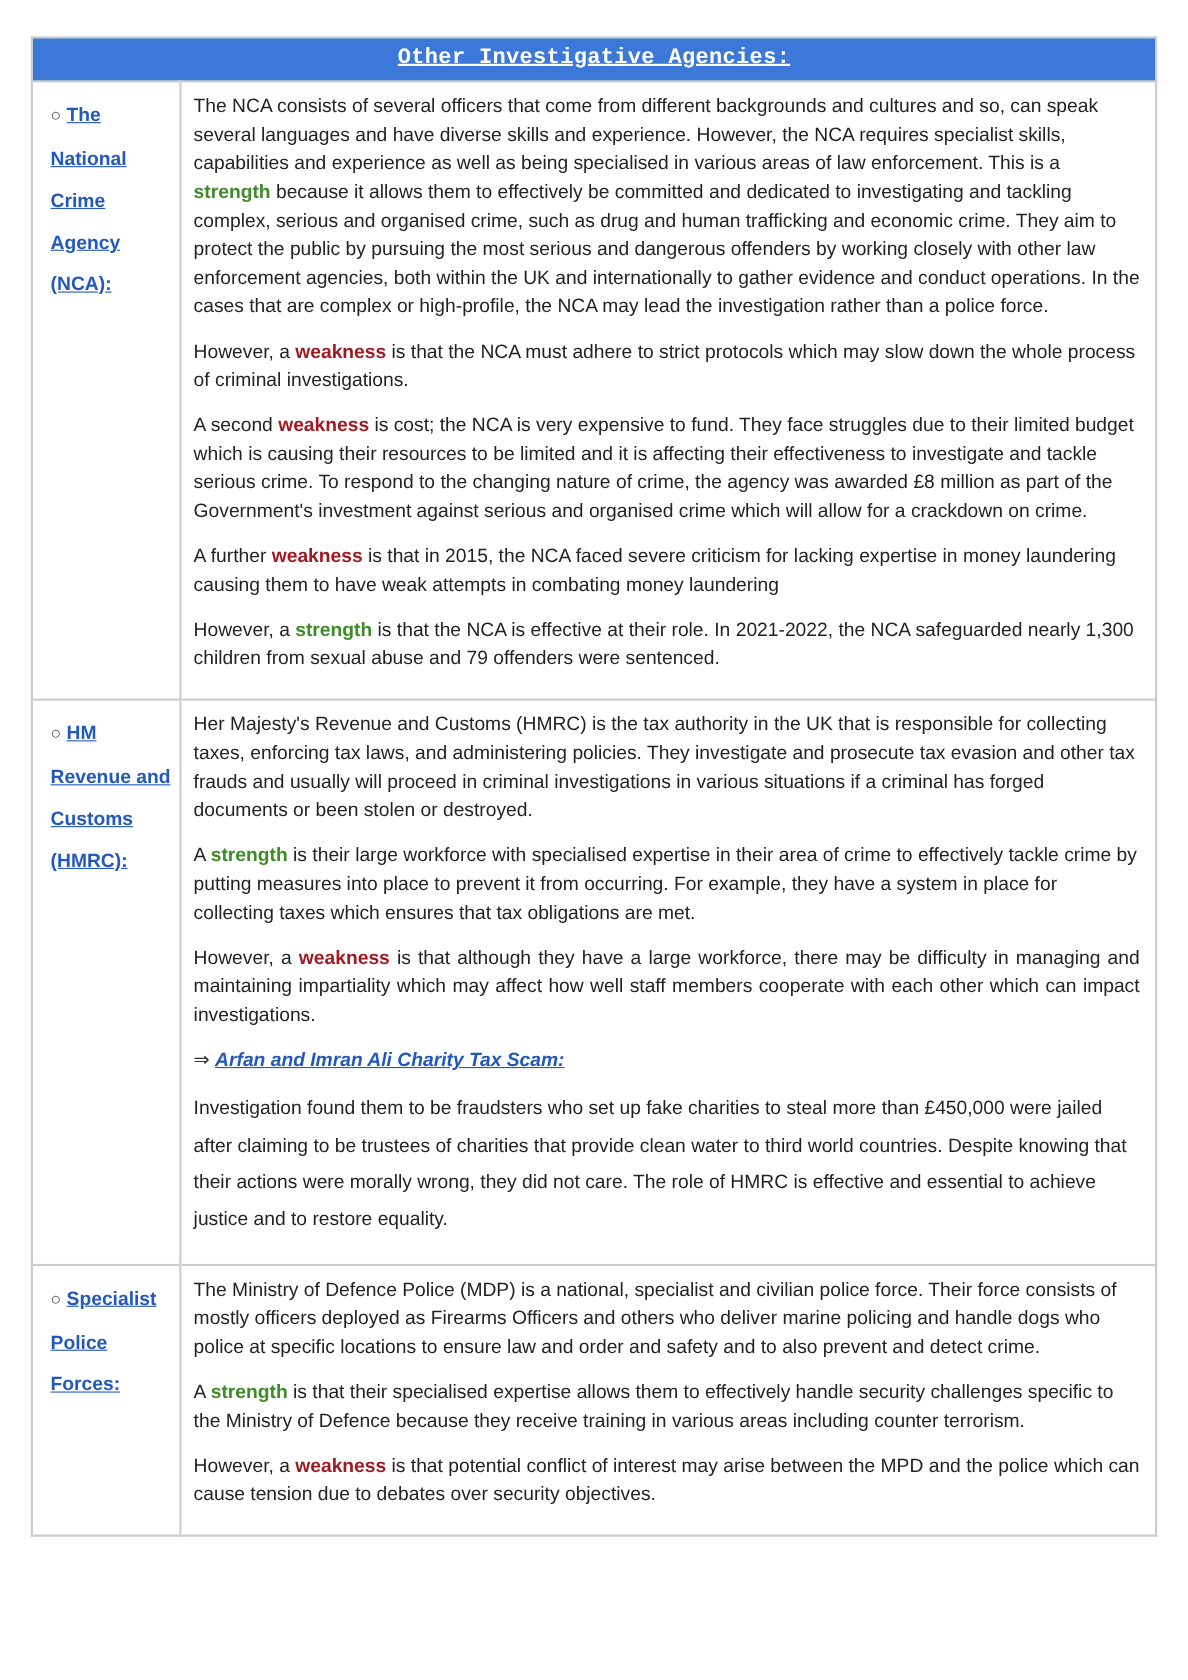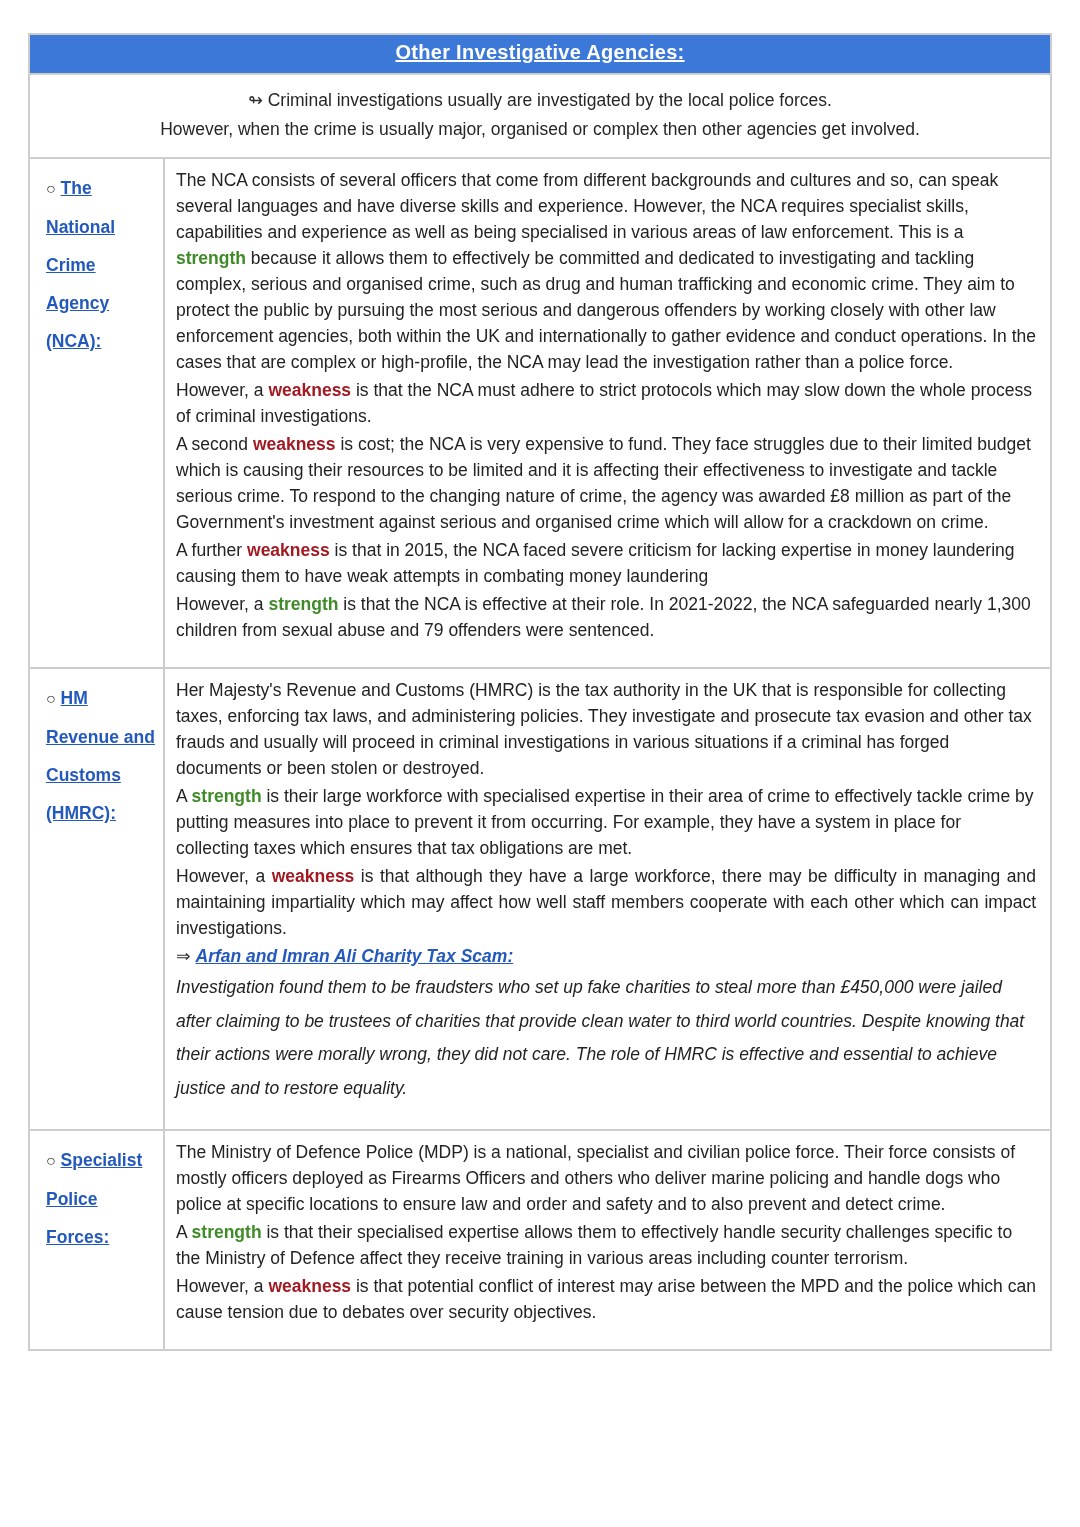--- a/index.html
+++ b/index.html
@@ -30,21 +30,21 @@
     border: 2px solid #cdcdcd;
     vertical-align: top;
   }
   
   td.header-cell {
     background: #3c78d8;
     text-align: center;
     padding: 6px 0 9px 0;
   }
   .doc-title {
-    font-family: Liberation Sans, sans-serif;
+    font-family: Liberation Mono, monospace;
     font-weight: bold;
     font-size: 20px;
     color: #ffffff;
     text-decoration: underline;
     letter-spacing: 0.3px;
   }
   
   td.intro-cell {
     padding: 11px 34px 13px 34px;
     text-align: center;
@@ -74,24 +74,24 @@
     cursor: pointer;
   }
   
   td.content-cell {
     padding: 8px 14px 24px 11px;
     font-size: 17.5px;
     line-height: 26px;
     text-align: left;
   }
   .para { margin: 0; }
-  .para + .para { margin-top: 2px; }
+  .para + .para { margin-top: 15px; }
   .align-center { text-align: left; }
   .align-justify { text-align: justify; }
-  .lh-loose { line-height: 33.5px; font-style: italic; }
+  .lh-loose { line-height: 33.5px; }
   .kw-strength { color: #3f8b28; font-weight: bold; }
   .kw-weakness { color: #a11a22; font-weight: bold; }
   .case-arrow { color: #333333; }
   .case-link {
     color: #2358bd;
     font-weight: bold;
     font-style: italic;
     text-decoration: underline;
     cursor: pointer;
     text-align: center;
@@ -103,26 +103,20 @@
 <div class="doc-wrap">
   <table class="agency-table">
     <colgroup>
       <col style="width:135px">
       <col>
     </colgroup>
     <tbody>
       <tr>
         <td class="header-cell" colspan="2">
           <span class="doc-title">Other Investigative Agencies:</span>
-        </td>
-      </tr>
-      <tr>
-        <td class="intro-cell" colspan="2">
-          <span class="intro-line"><span class="loop-arrow">↬</span> <span>Criminal investigations usually are investigated by the local police forces.</span></span>
-          <span class="intro-line">However, when the crime is usually major, organised or complex then other agencies get involved.</span>
         </td>
       </tr>
       <tr>
         <td class="label-cell">
           <span class="bullet">○</span>
           <span class="label-link">The National Crime Agency (NCA):</span>
         </td>
         <td class="content-cell">
             <p class="para align-left"><span>The NCA consists of several officers that come from different backgrounds and cultures and so, can speak several languages and have diverse skills and experience. However, the NCA requires specialist skills, capabilities and experience as well as being specialised in various areas of law enforcement. This is a </span><span class="kw-strength">strength</span><span> because it allows them to effectively be committed and dedicated to investigating and tackling complex, serious and organised crime, such as drug and human trafficking and economic crime. They aim to protect the public by pursuing the most serious and dangerous offenders by working closely with other law enforcement agencies, both within the UK and internationally to gather evidence and conduct operations. In the cases that are complex or high-profile, the NCA may lead the investigation rather than a police force.</span></p>
             <p class="para align-left"><span>However, a </span><span class="kw-weakness">weakness</span><span> is that the NCA must adhere to strict protocols which may slow down the whole process of criminal investigations.</span></p>
@@ -144,19 +138,19 @@
             <p class="para align-left lh-loose"><span>Investigation found them to be fraudsters who set up fake charities to steal more than £450,000 were jailed after claiming to be trustees of charities that provide clean water to third world countries. Despite knowing that their actions were morally wrong, they did not care. The role of HMRC is effective and essential to achieve justice and to restore equality.</span></p>
           </td>
       </tr>
       <tr>
         <td class="label-cell">
           <span class="bullet">○</span>
           <span class="label-link">Specialist Police Forces:</span>
         </td>
         <td class="content-cell">
             <p class="para align-center"><span>The Ministry of Defence Police (MDP) is a national, specialist and civilian police force. Their force consists of mostly officers deployed as Firearms Officers and others who deliver marine policing and handle dogs who police at specific locations to ensure law and order and safety and to also prevent and detect crime.</span></p>
-            <p class="para align-left"><span>A </span><span class="kw-strength">strength</span><span> is that their specialised expertise allows them to effectively handle security challenges specific to the Ministry of Defence affect they receive training in various areas including counter terrorism.</span></p>
+            <p class="para align-left"><span>A </span><span class="kw-strength">strength</span><span> is that their specialised expertise allows them to effectively handle security challenges specific to the Ministry of Defence because they receive training in various areas including counter terrorism.</span></p>
             <p class="para align-left"><span>However, a </span><span class="kw-weakness">weakness</span><span> is that potential conflict of interest may arise between the MPD and the police which can cause tension due to debates over security objectives.</span></p>
           </td>
       </tr>
     </tbody>
   </table>
 </div>
 
 </body></html>

